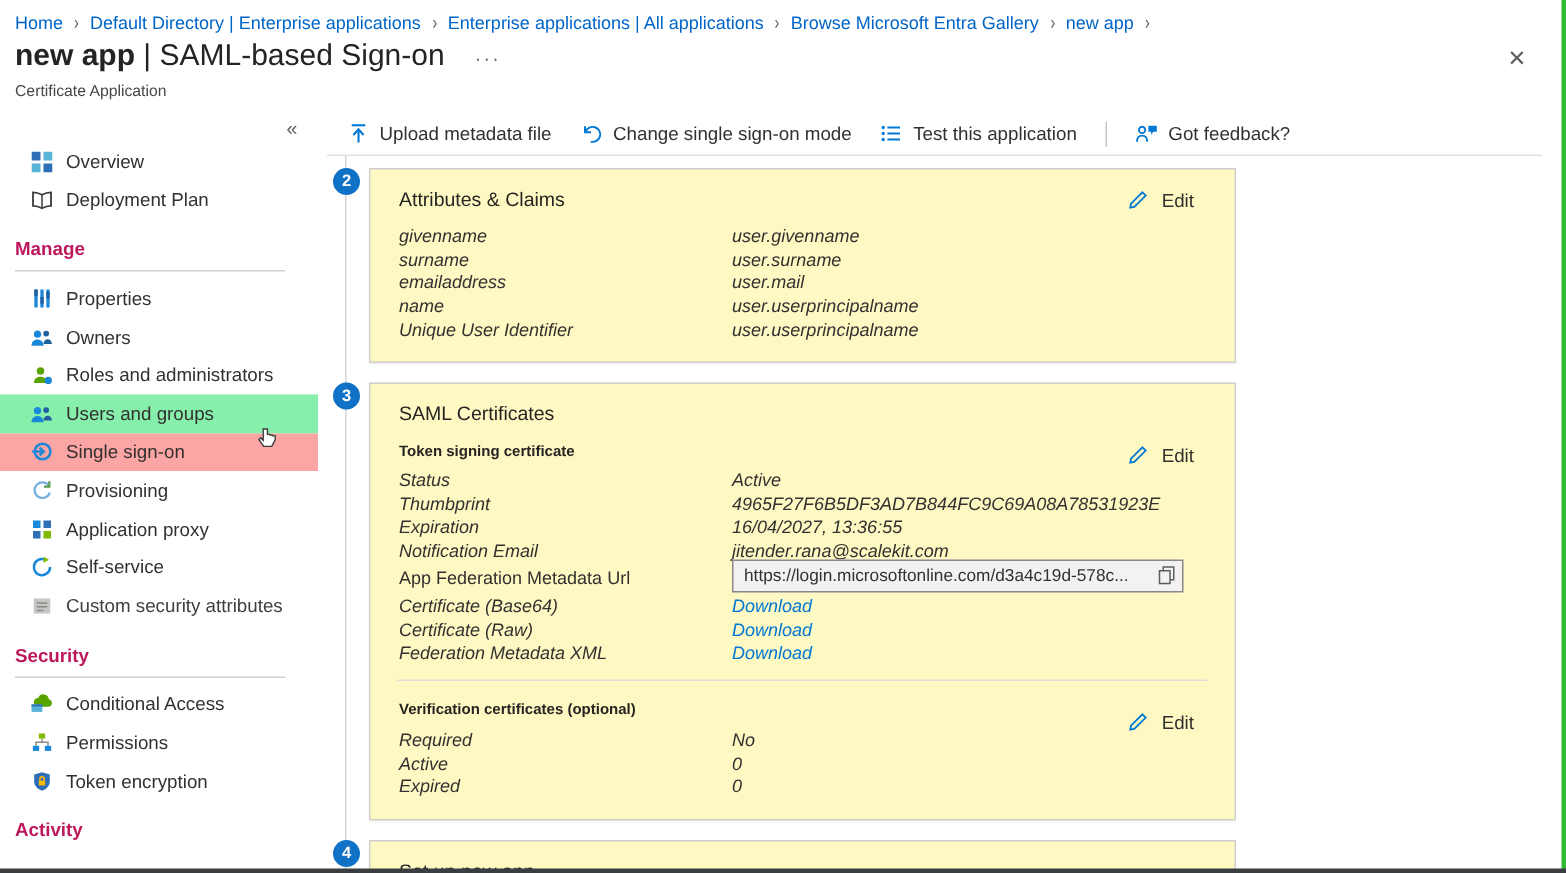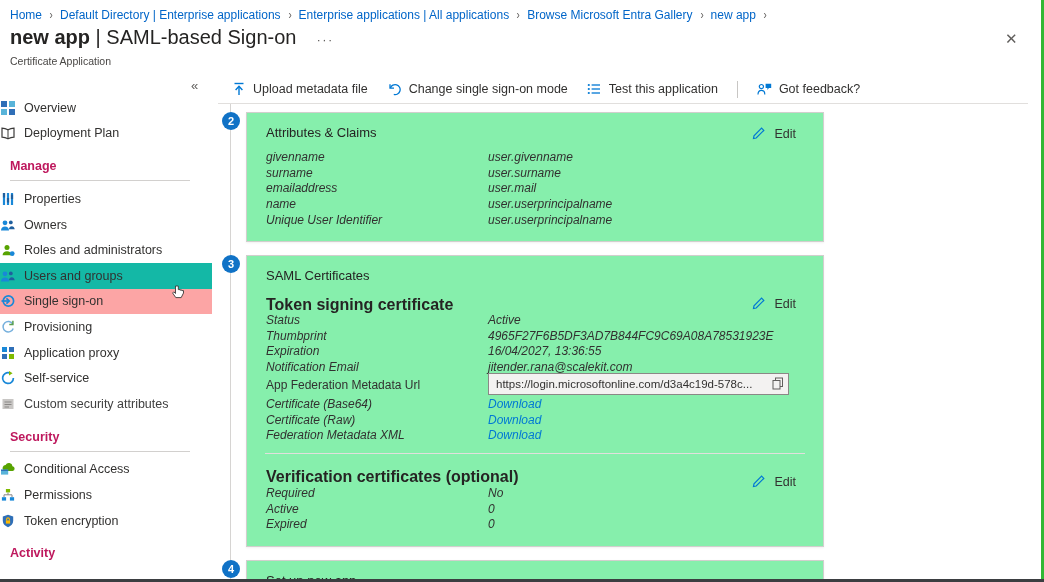--- a/index.html
+++ b/index.html
@@ -20,40 +20,40 @@
   .collapse-btn{position:absolute;left:191px;top:78px;font-size:13px;color:#605e5c;cursor:pointer;}
 
   
   .toolbar{position:absolute;left:231px;top:77px;height:24px;display:flex;align-items:center;font-size:12.5px;color:#323130;white-space:nowrap;}
   .tb-item{display:flex;align-items:center;gap:7px;margin-right:19px;cursor:pointer;}
   .tb-sep{width:1px;height:17px;background:#c8c6c4;margin-right:19px;}
   .main-divider{position:absolute;left:218px;top:103px;width:810px;height:1px;background:#e1dfdd;}
 
   
   .sidebar{position:absolute;left:0;top:95px;width:212px;}
-  .nav-item{display:flex;align-items:center;height:25.6px;padding-left:0;gap:9px;font-size:12.5px;cursor:pointer;}
-  .nav-item.hovered{background:#14b8a6;}
+  .nav-item{display:flex;align-items:center;height:25.6px;padding-left:20px;gap:9px;font-size:12.5px;cursor:pointer;}
+  .nav-item.hovered{background:#86efac;}
   .nav-item.selected{background:#fca5a5;}
   .nav-item.disabled{color:#404040;cursor:default;}
   .nav-ico{width:15px;height:15px;display:inline-flex;justify-content:center;align-items:center;flex:none;}
   .nav-header{font-size:12.5px;font-weight:700;color:#be185d;padding:13px 0 7px 10px;}
   .nav-divider{height:1px;background:#d2d0ce;margin:0 22px 5px 10px;}
 
   
   .step-line{position:absolute;left:230px;top:104px;width:1px;height:476px;background:#d6d4d2;}
   .step-badge{position:absolute;width:18px;height:18px;border-radius:50%;background:#1072c6;color:#fff;
               font-size:11px;font-weight:700;display:flex;align-items:center;justify-content:center;z-index:5;}
 
   
-  .card{position:absolute;left:246px;width:576px;background:#86efac;border:1px solid #d1cfcd;box-shadow:0 1px 2px rgba(0,0,0,.06);}
+  .card{position:absolute;left:246px;width:576px;background:#fef9c3;border:1px solid #d1cfcd;box-shadow:0 1px 2px rgba(0,0,0,.06);}
   #card-attrs{top:112px;height:128px;}
   #card-certs{top:255px;height:290px;}
   #card-setup{top:560px;height:40px;}
   .card-title{position:absolute;left:19px;top:12px;font-size:13px;color:#252423;}
-  .sub-title{position:absolute;left:19px;font-size:16px;font-weight:700;color:#252423;}
+  .sub-title{position:absolute;left:19px;font-size:10px;font-weight:700;color:#252423;}
   .edit-btn{position:absolute;right:27px;display:flex;align-items:center;gap:8px;font-size:12.5px;cursor:pointer;color:#323130;}
   .rows{position:absolute;left:0;right:0;font-style:italic;}
   .kv-row{display:flex;height:15.7px;align-items:center;font-size:12px;}
   .kv-label{width:222px;padding-left:19px;flex:none;}
   .kv-value{white-space:nowrap;}
   .dl-link{color:#0078d4;cursor:pointer;}
   .inner-divider{position:absolute;left:18px;right:18px;top:197px;height:1px;background:#e1dfdd;}
   .meta-label{position:absolute;left:19px;top:122px;font-size:12px;}
   .meta-input{position:absolute;left:241px;top:117px;width:268px;height:20px;border:1px solid #8a8886;background:#f3f2f1;
               display:flex;align-items:center;padding:0 24px 0 7px;font-size:11.5px;color:#323130;

